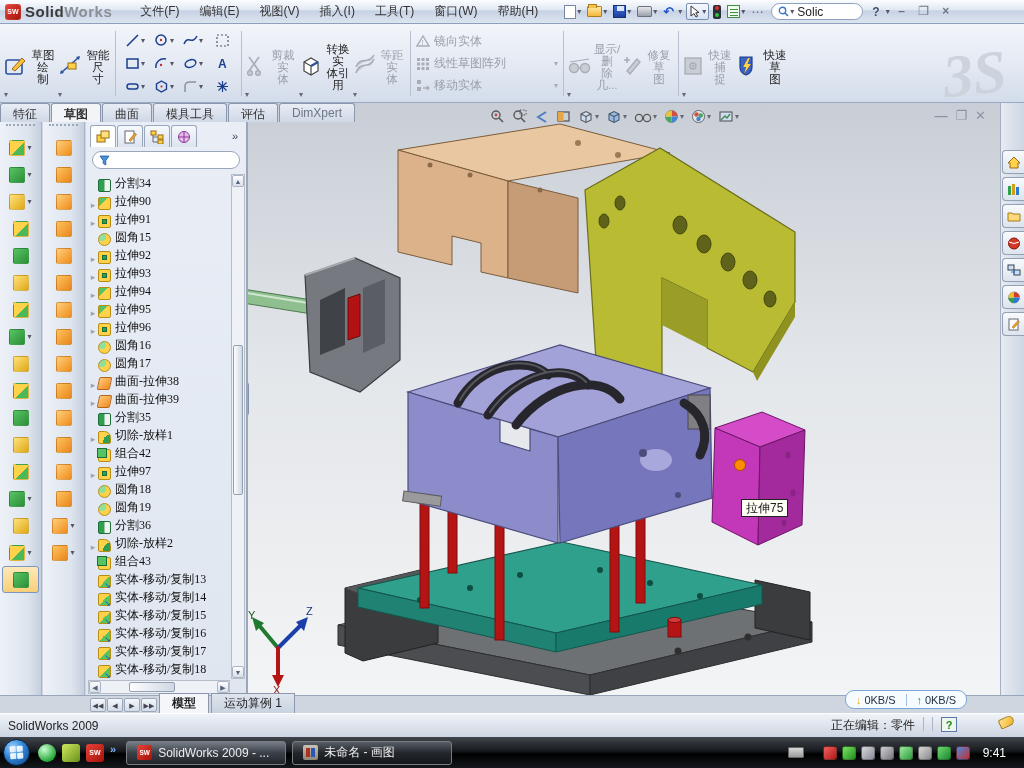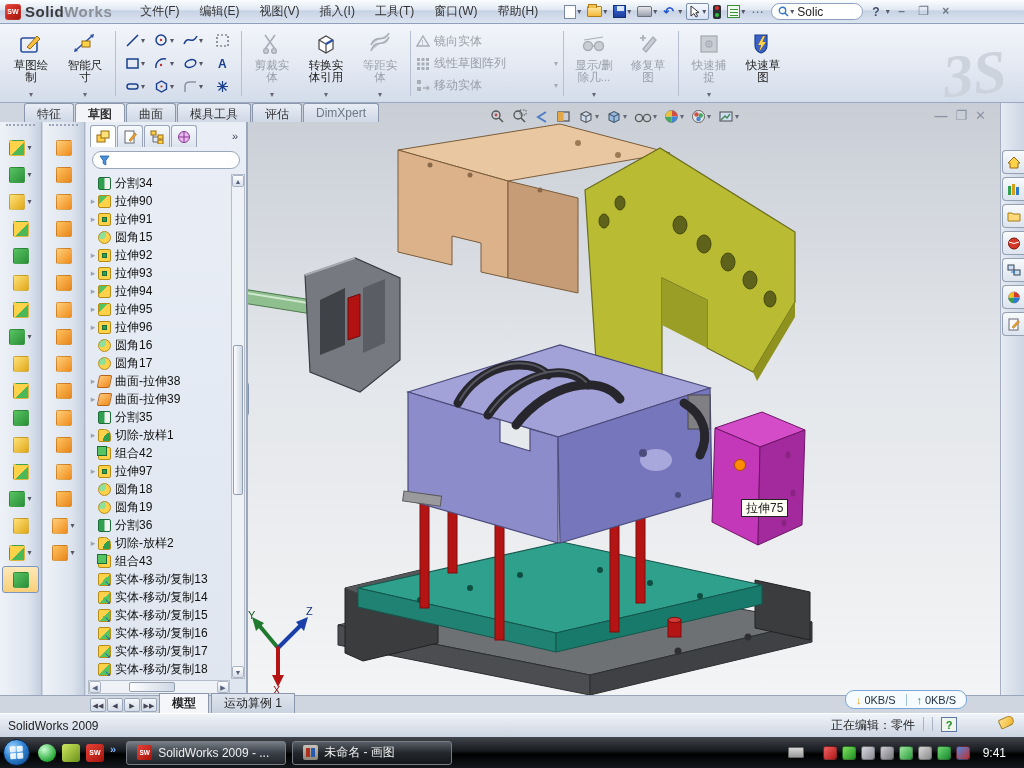--- a/index.html
+++ b/index.html
@@ -40,35 +40,35 @@
   #searchbox svg { flex:none; }
   #searchbox .val { margin-left:3px; color:#222; }
   .winbtn { width:20px; height:16px; text-align:center; line-height:14px; color:#6e7684; font-size:12px; font-weight:bold; }
   #help-q { color:#44506a; font-weight:bold; padding:0 3px; }
 
   
   #ribbon { position:absolute; left:0; top:24px; width:1024px; height:79px;
     background:linear-gradient(180deg,#f2f5fa 0%,#e2e8f2 60%,#d3dcea 100%);
     border-bottom:1px solid #9aa8c0; display:flex; align-items:stretch; padding:3px 2px 2px 4px; }
   .rsep { width:1px; background:#b6c0d2; margin:4px 3px; }
-  .rbtn { width:54px; display:flex; flex-direction:column; align-items:center; padding-top:4px; position:relative; border-radius:3px; }
+  .rbtn { width:54px; display:flex; flex-direction:row; align-items:center; padding-top:4px; position:relative; border-radius:3px; }
   .rbtn .ric { height:26px; display:flex; align-items:center; }
   .rbtn .rlbl { text-align:center; line-height:12px; font-size:11.5px; color:#222; margin-top:2px; white-space:pre-line; }
   .rbtn .rdd { position:absolute; bottom:1px; font-size:8px; color:#667; }
   .rbtn.dis .rlbl { color:#9aa0ab; } .rbtn.dis svg * { stroke:#a8adb6 !important; fill:#c9cdd4 !important; }
   #sketchgrid { display:grid; grid-template-columns:repeat(4,28px); grid-template-rows:repeat(3,22px); align-content:center; gap:1px; padding:0 2px; }
   .sgi { display:flex; align-items:center; justify-content:center; border-radius:2px; }
   #rstack { width:146px; display:flex; flex-direction:column; justify-content:center; gap:3px; }
   .srow { display:flex; align-items:center; gap:4px; color:#9aa0ab; padding:1px 2px; }
   .srow .rdd2 { margin-left:auto; font-size:8px; color:#a6acb6; }
   #watermark { position:absolute; right:18px; top:20px; font-size:60px; font-style:italic; font-weight:bold;
     color:#cdd3dd; font-family:"Liberation Serif","DejaVu Serif",serif; transform:rotate(-6deg); line-height:1; }
 
   
-  #tabrow { position:absolute; left:0; top:103px; width:370px; height:19px; display:flex; z-index:5;padding-left:24px; }
+  #tabrow { position:absolute; left:0; top:103px; width:370px; height:19px; display:flex; z-index:5; }
   .ctab { padding:2px 12px; border:1px solid #8b97ad; border-bottom:none; background:linear-gradient(180deg,#e8edf5,#cfd8e6);
     margin-right:1px; border-radius:3px 3px 0 0; color:#333; white-space:nowrap; }
   .ctab.active { background:#f2f4f8; font-weight:bold; }
   .ctab.dis-look { color:#6d7686; }
 
   
   #workband { position:absolute; left:0; top:103px; width:1024px; height:592px; background:#cfd6e0; }
 
   
   .ltcol { position:absolute; top:19px; width:42px; height:573px;
@@ -82,21 +82,21 @@
   
   #treepanel { position:absolute; left:86px; top:19px; width:162px; height:573px;
     background:linear-gradient(180deg,#e9eef6,#dfe6f0); border-right:2px solid #9aa6ba; }
   #fmtabs { display:flex; align-items:center; height:26px; padding:2px 2px 0 4px; gap:1px; }
   .fmtab { width:26px; height:22px; border:1px solid #9aa6ba; border-bottom:none; border-radius:3px 3px 0 0;
     background:linear-gradient(180deg,#f6f9fd,#dce4ef); display:flex; align-items:center; justify-content:center; }
   .fmtab.active { background:#fdfefe; }
   #fm-more { margin-left:auto; color:#445; font-size:11px; padding-right:6px; }
   #filterbox { margin:3px 6px; height:18px; background:#fff; border:1px solid #9aa6ba; border-radius:9px; display:flex; align-items:center; padding-left:6px; }
   #treelist { position:absolute; left:2px; top:52px; right:16px; bottom:16px; overflow:hidden; background:transparent; }
-  .trow { display:flex; align-items:center; height:18px; white-space:nowrap; }
+  .trow { display:flex; align-items:flex-end; height:18px; white-space:nowrap;font-family:Liberation Serif, serif; }
   .exp { width:10px; font-size:9px; color:#9aa4b2; text-align:center; flex:none; }
   .ticon { width:13px; height:13px; margin-right:4px; flex:none; position:relative; border-radius:2px; }
   .tlabel { font-size:12px; color:#111; }
   .ti-split { background:linear-gradient(90deg,#2fa04f 48%,#f2f2f2 52%); border:1px solid #1c6e36; }
   .ti-boss { background:linear-gradient(135deg,#57c462 0 40%,#ffd24a 40%); border:1px solid #b98c14; }
   .ti-cut { background:#ffd24a; border:1px solid #b98c14; } .ti-cut:before { content:""; position:absolute; inset:3px; background:#2fa04f; border:1px solid #1c6e36; }
   .ti-fillet { background:radial-gradient(circle at 30% 30%,#8fe09a 0 35%,#ffd24a 36%); border:1px solid #b98c14; border-radius:50%; }
   .ti-surf { background:linear-gradient(135deg,#ffc879,#f08c1e); border:1px solid #b5641a; transform:skewX(-12deg); }
   .ti-loft { background:conic-gradient(from 200deg,#ffd24a 0 60%,#2fa04f 60% 100%); border:1px solid #b98c14; border-radius:2px 50% 2px 2px; }
   .ti-comb { background:#ffd24a; border:1px solid #b98c14; } .ti-comb:before { content:""; position:absolute; left:-2px; top:-2px; width:8px; height:8px; background:#57c462; border:1px solid #1c6e36; }

